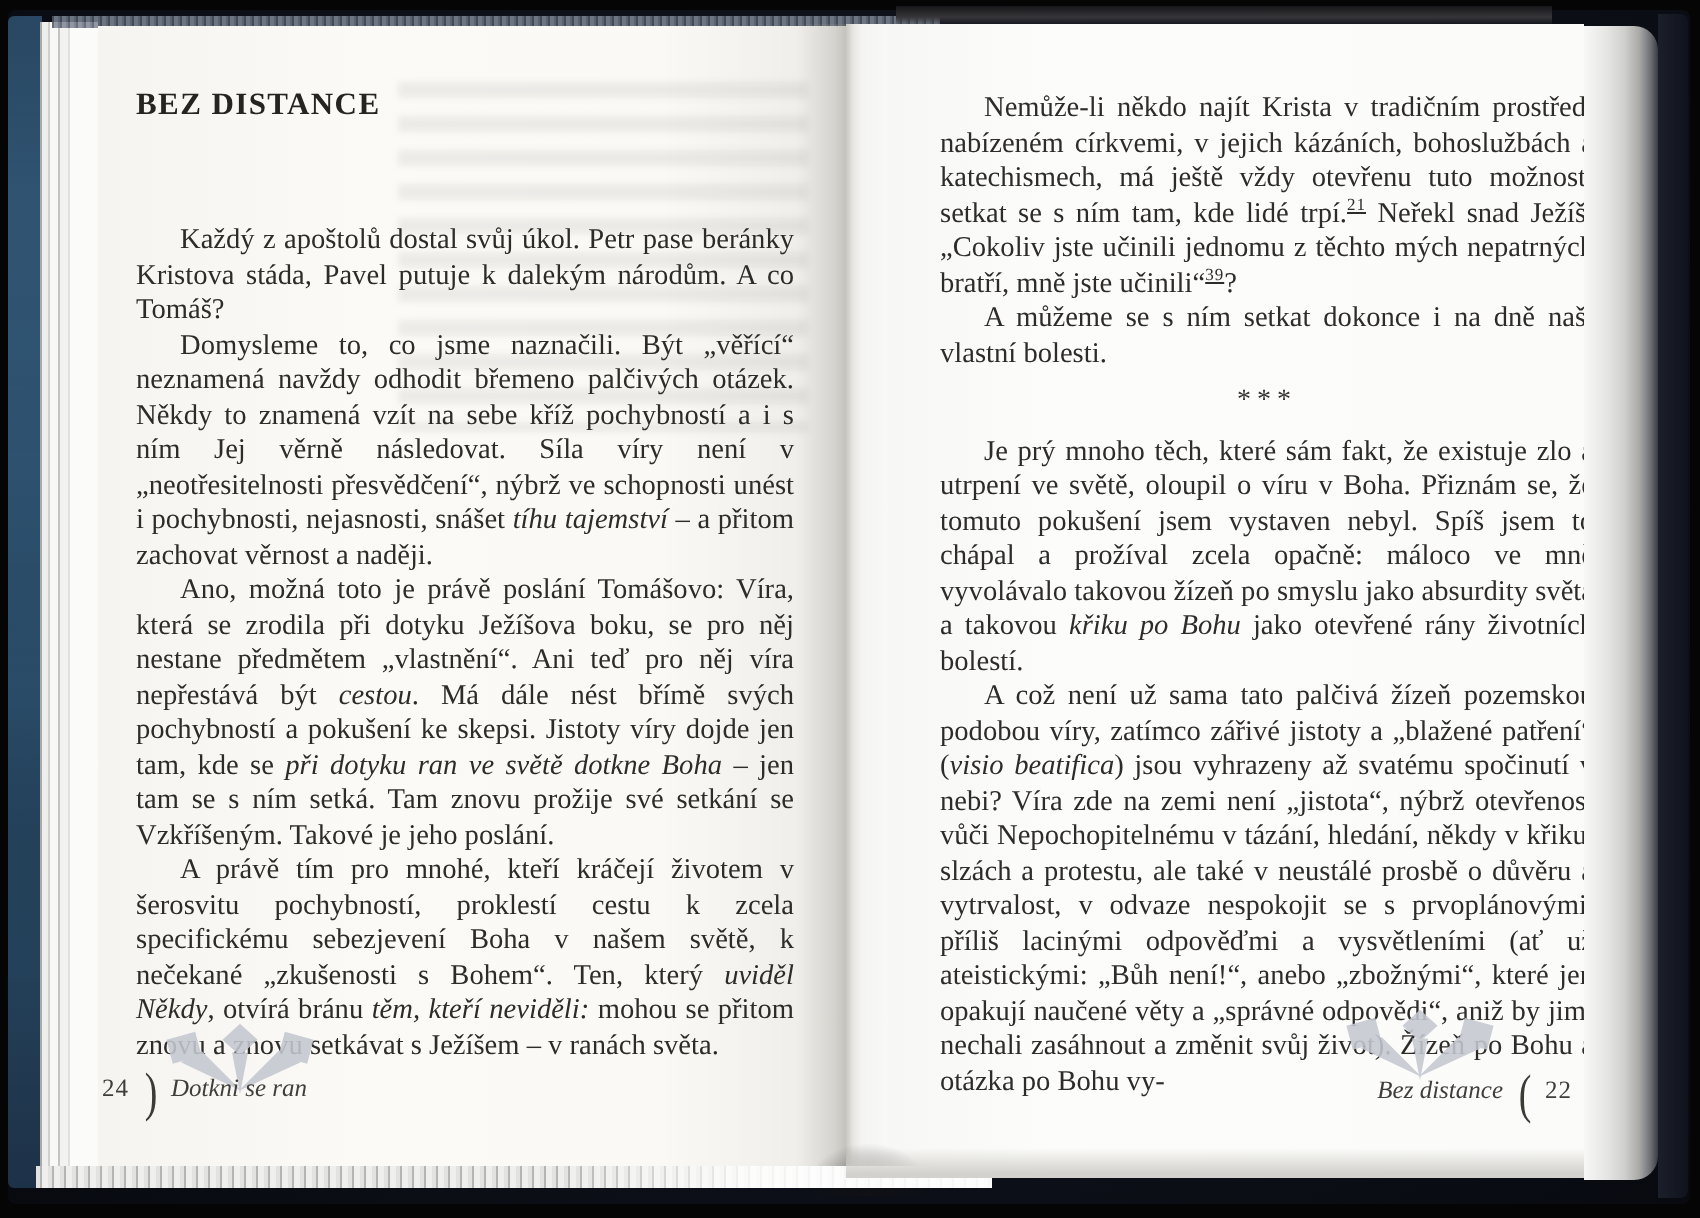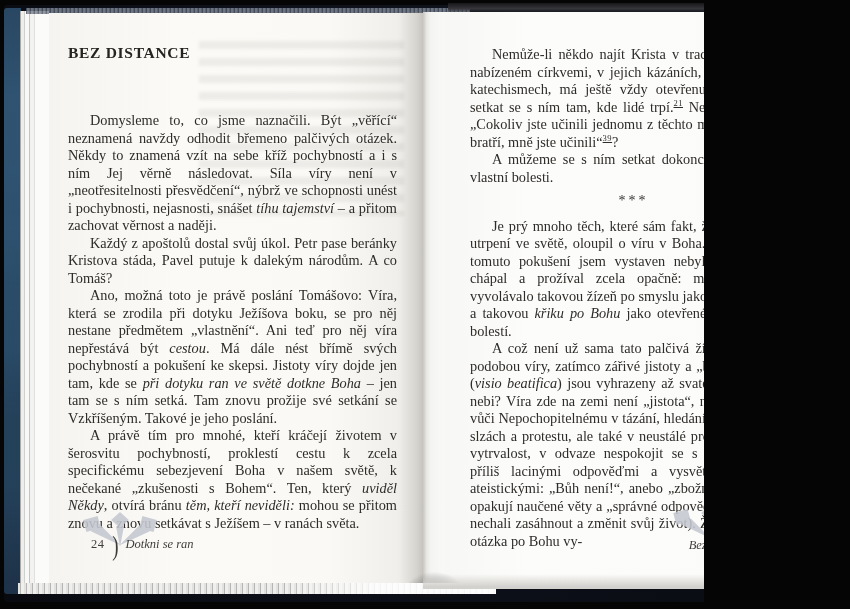--- a/index.html
+++ b/index.html
@@ -1,17 +1,17 @@
 <!DOCTYPE html>
 <html lang="cs"><head>
 <meta charset="utf-8">
 <style>
   html,body{margin:0;padding:0;background:#050505;}
   #stage{
-    position:relative;width:704px;height:609px;overflow:hidden;
+    position:relative;width:850px;height:609px;overflow:hidden;
     background:#050505;
     font-family:"Liberation Serif","DejaVu Serif",serif;
   }
   
   .cover{
     position:absolute;left:4px;top:5px;width:841px;height:597px;
     background:radial-gradient(ellipse at 50% 40%, #141823 0%, #0c0f17 70%, #080a10 100%);
     border-radius:4px;
   }
   .cover-left-tex{
@@ -101,21 +101,21 @@
   .para sup{font-size:8.5px;line-height:0;vertical-align:super;letter-spacing:.5px;text-decoration:underline;}
   .separator{margin:6px 0 8px;text-indent:0;text-align:center;letter-spacing:3px;font-size:14px;color:#33312e;}
   
   .ornament{position:absolute;width:80px;height:37px;opacity:.88;}
   .orn-left{left:31px;top:498px;}
   .orn-right{left:247px;top:492px;}
   .footer{
     position:absolute;display:flex;align-items:center;gap:6px;
     font-size:12.5px;color:#403e3a;white-space:nowrap;
   }
-  .footer-left{left:2px;top:524px;margin-left:40px;}
+  .footer-left{left:2px;top:524px;}
   .footer-right{right:6px;top:526px;}
   .running-title{font-style:italic;}
   .pgnum{letter-spacing:.5px;}
   .big-paren{
     font-size:27px;font-weight:normal;line-height:0;color:#3c3a36;
     transform:scaleX(.7);display:inline-block;position:relative;top:1px;
   }
 </style>
 </head>
 <body>
@@ -125,22 +125,22 @@
   <div class="cover"></div>
   <div class="cover-left-tex"></div>
   <div class="fore-edge-left"></div>
   <div class="top-edge"></div>
   <div class="top-shadow-right"></div>
 
   <div class="page page-left">
     <div class="ghost"></div>
     <h1 class="heading">BEZ DISTANCE</h1>
     <div class="column col-left">
+        <p class="para"><span>Každý z apoštolů dostal svůj úkol. Petr pase beránky Kristova stáda, Pavel putuje k dalekým národům. A co Tomáš?</span></p>
         <p class="para"><span>Domysleme to, co jsme naznačili. Být „věřící“ neznamená navždy odhodit břemeno palčivých otázek. Někdy to znamená vzít na sebe kříž pochybností a i s ním Jej věrně následovat. Síla víry není v „neotřesitelnosti přesvědčení“, nýbrž ve schopnosti unést i pochybnosti, nejasnosti, snášet </span><i>tíhu tajemství</i><span> – a přitom zachovat věrnost a naději.</span></p>
-        <p class="para"><span>Každý z apoštolů dostal svůj úkol. Petr pase beránky Kristova stáda, Pavel putuje k dalekým národům. A co Tomáš?</span></p>
         <p class="para"><span>Ano, možná toto je právě poslání Tomášovo: Víra, která se zrodila při dotyku Ježíšova boku, se pro něj nestane předmětem „vlastnění“. Ani teď pro něj víra nepřestává být </span><i>cestou</i><span>. Má dále nést břímě svých pochybností a pokušení ke skepsi. Jistoty víry dojde jen tam, kde se </span><i>při dotyku ran ve světě dotkne Boha</i><span> – jen tam se s ním setká. Tam znovu prožije své setkání se Vzkříšeným. Takové je jeho poslání.</span></p>
         <p class="para"><span>A právě tím pro mnohé, kteří kráčejí životem v šerosvitu pochybností, proklestí cestu k zcela specifickému sebezjevení Boha v našem světě, k nečekané „zkušenosti s Bohem“. Ten, který </span><i>uviděl Někdy</i><span>, otvírá bránu </span><i>těm, kteří neviděli:</i><span> mohou se přitom znovu a znovu setkávat s Ježíšem – v ranách světa.</span></p>
       </div>
 
     <div class="ornament orn-left">
       <svg viewBox="0 0 100 46" width="80" height="37" aria-hidden="true">
         <g fill="#c5c8d1">
           <polygon points="4,11 22,6 26,21 8,26"></polygon>
           <polygon points="13,25 26,18 51,43"></polygon>
           <polygon points="50,1 61,11 50,21 39,11"></polygon>

